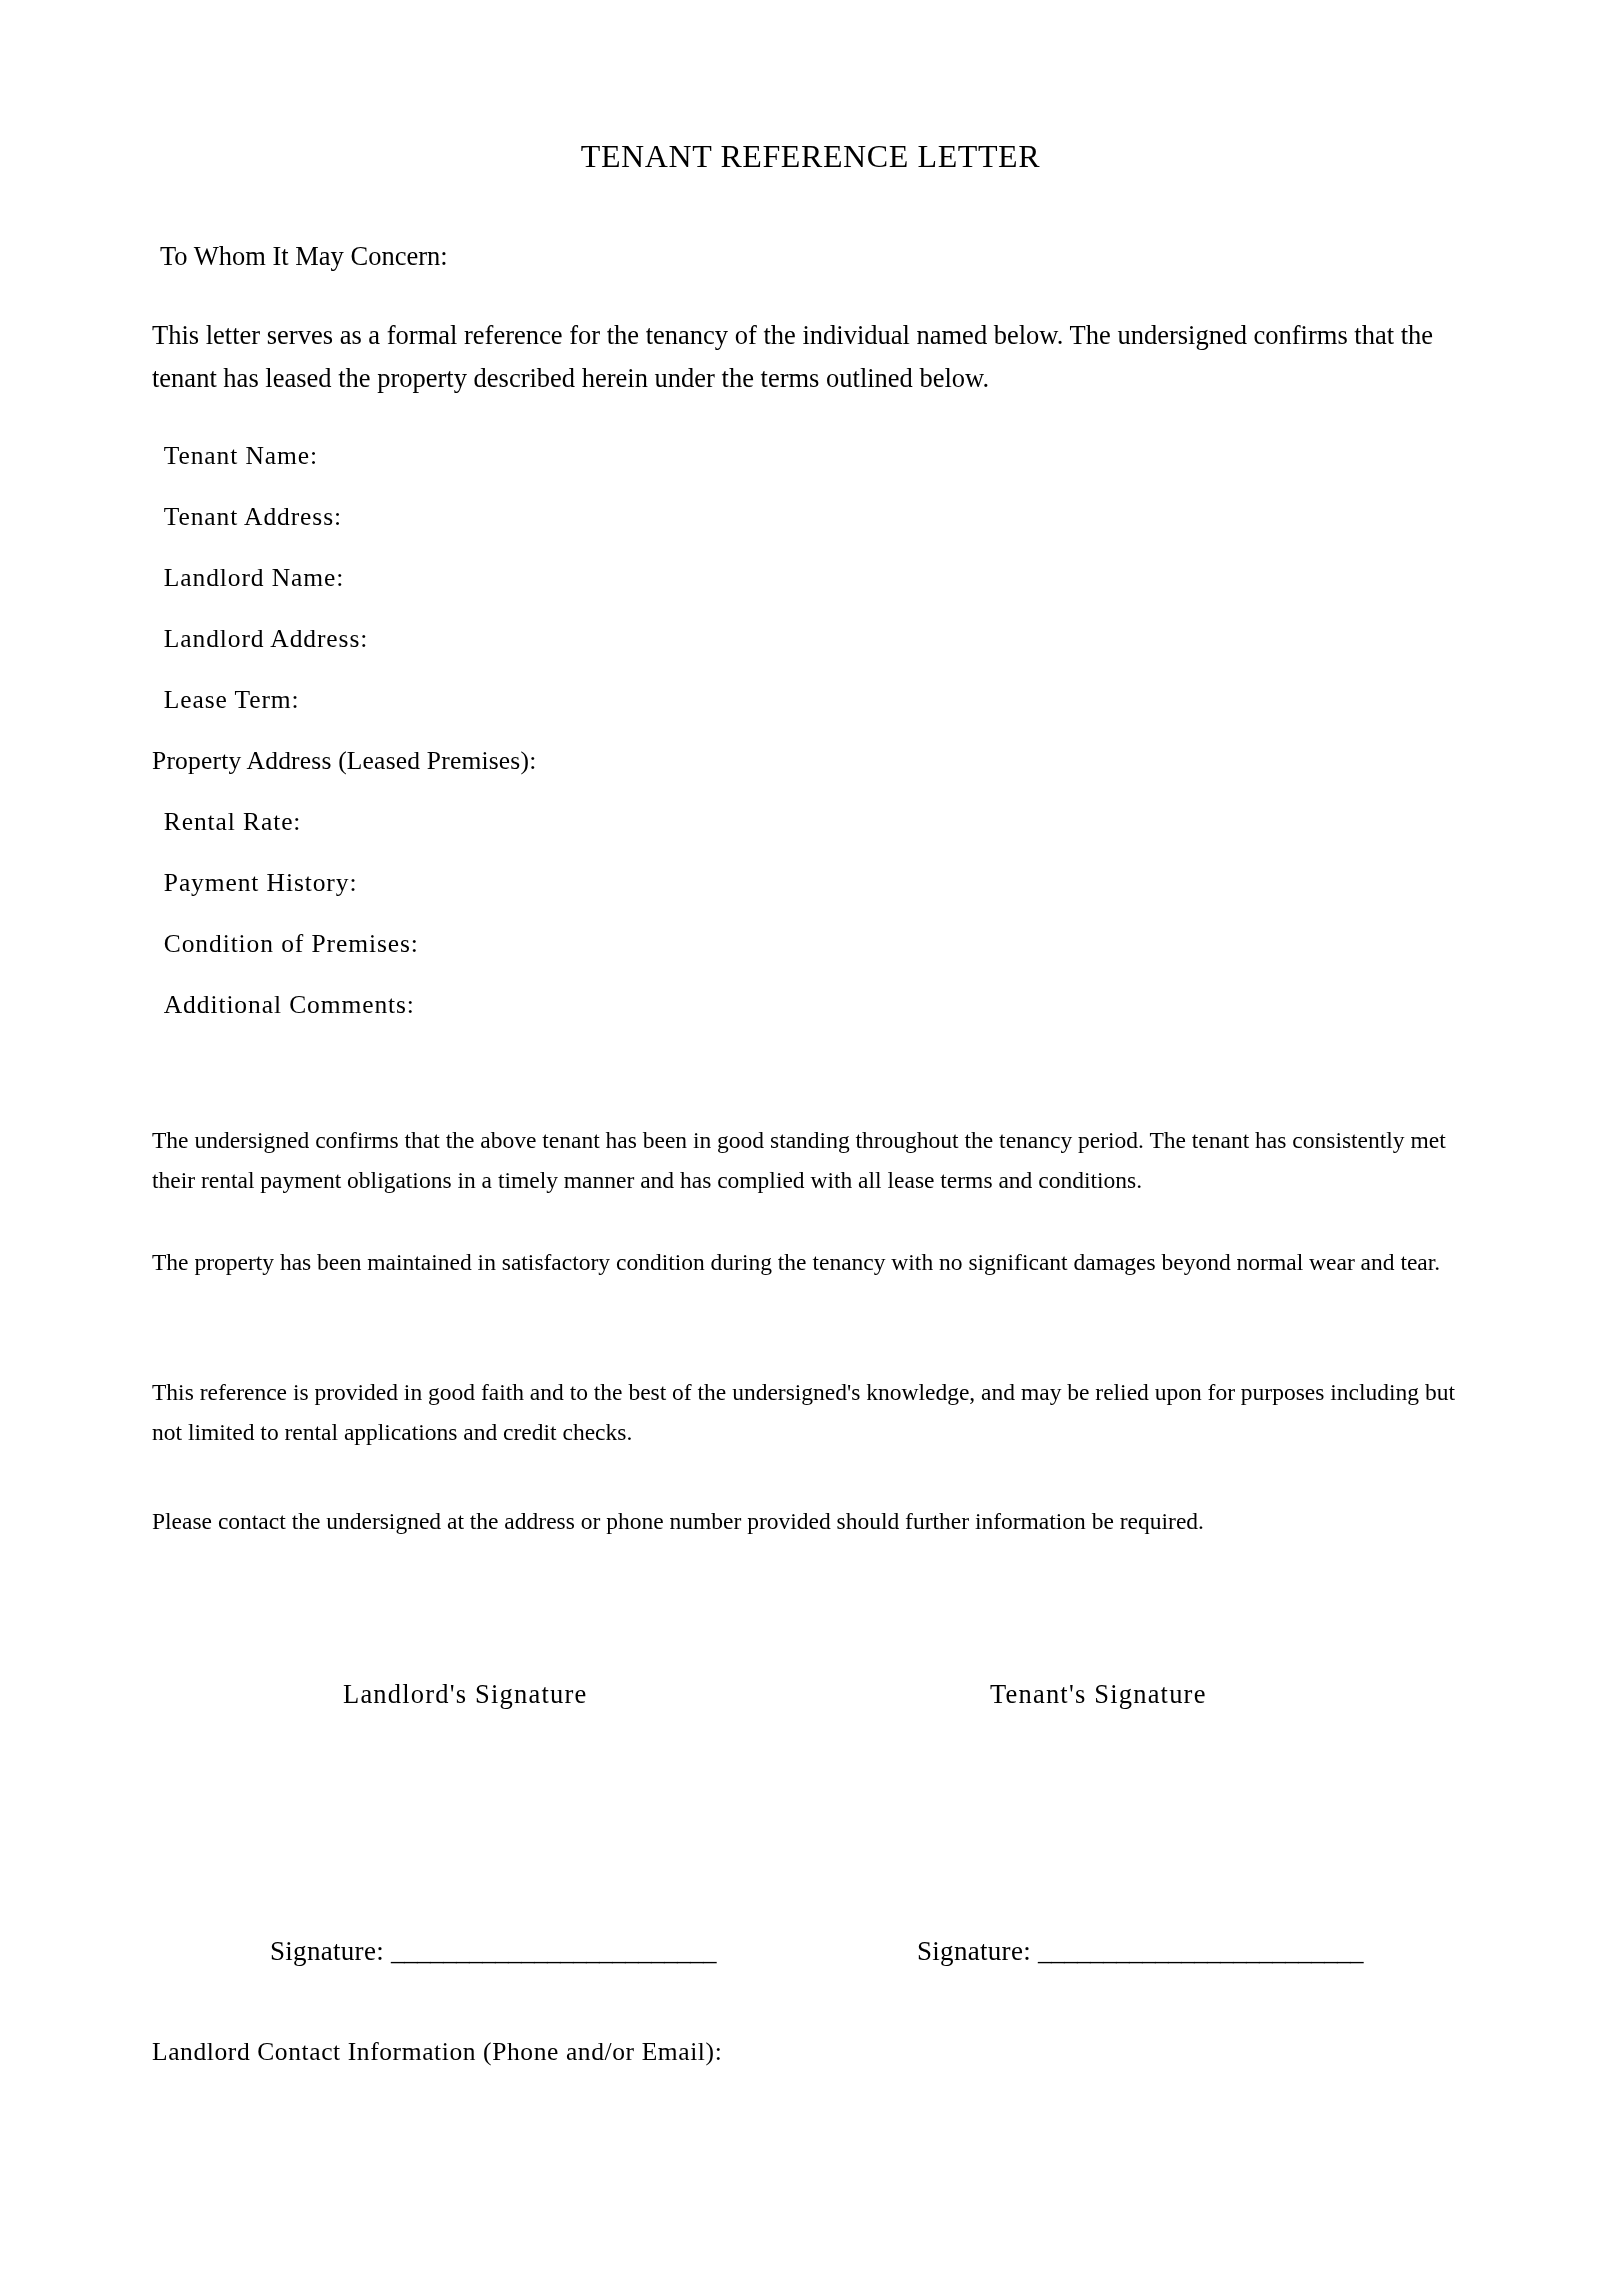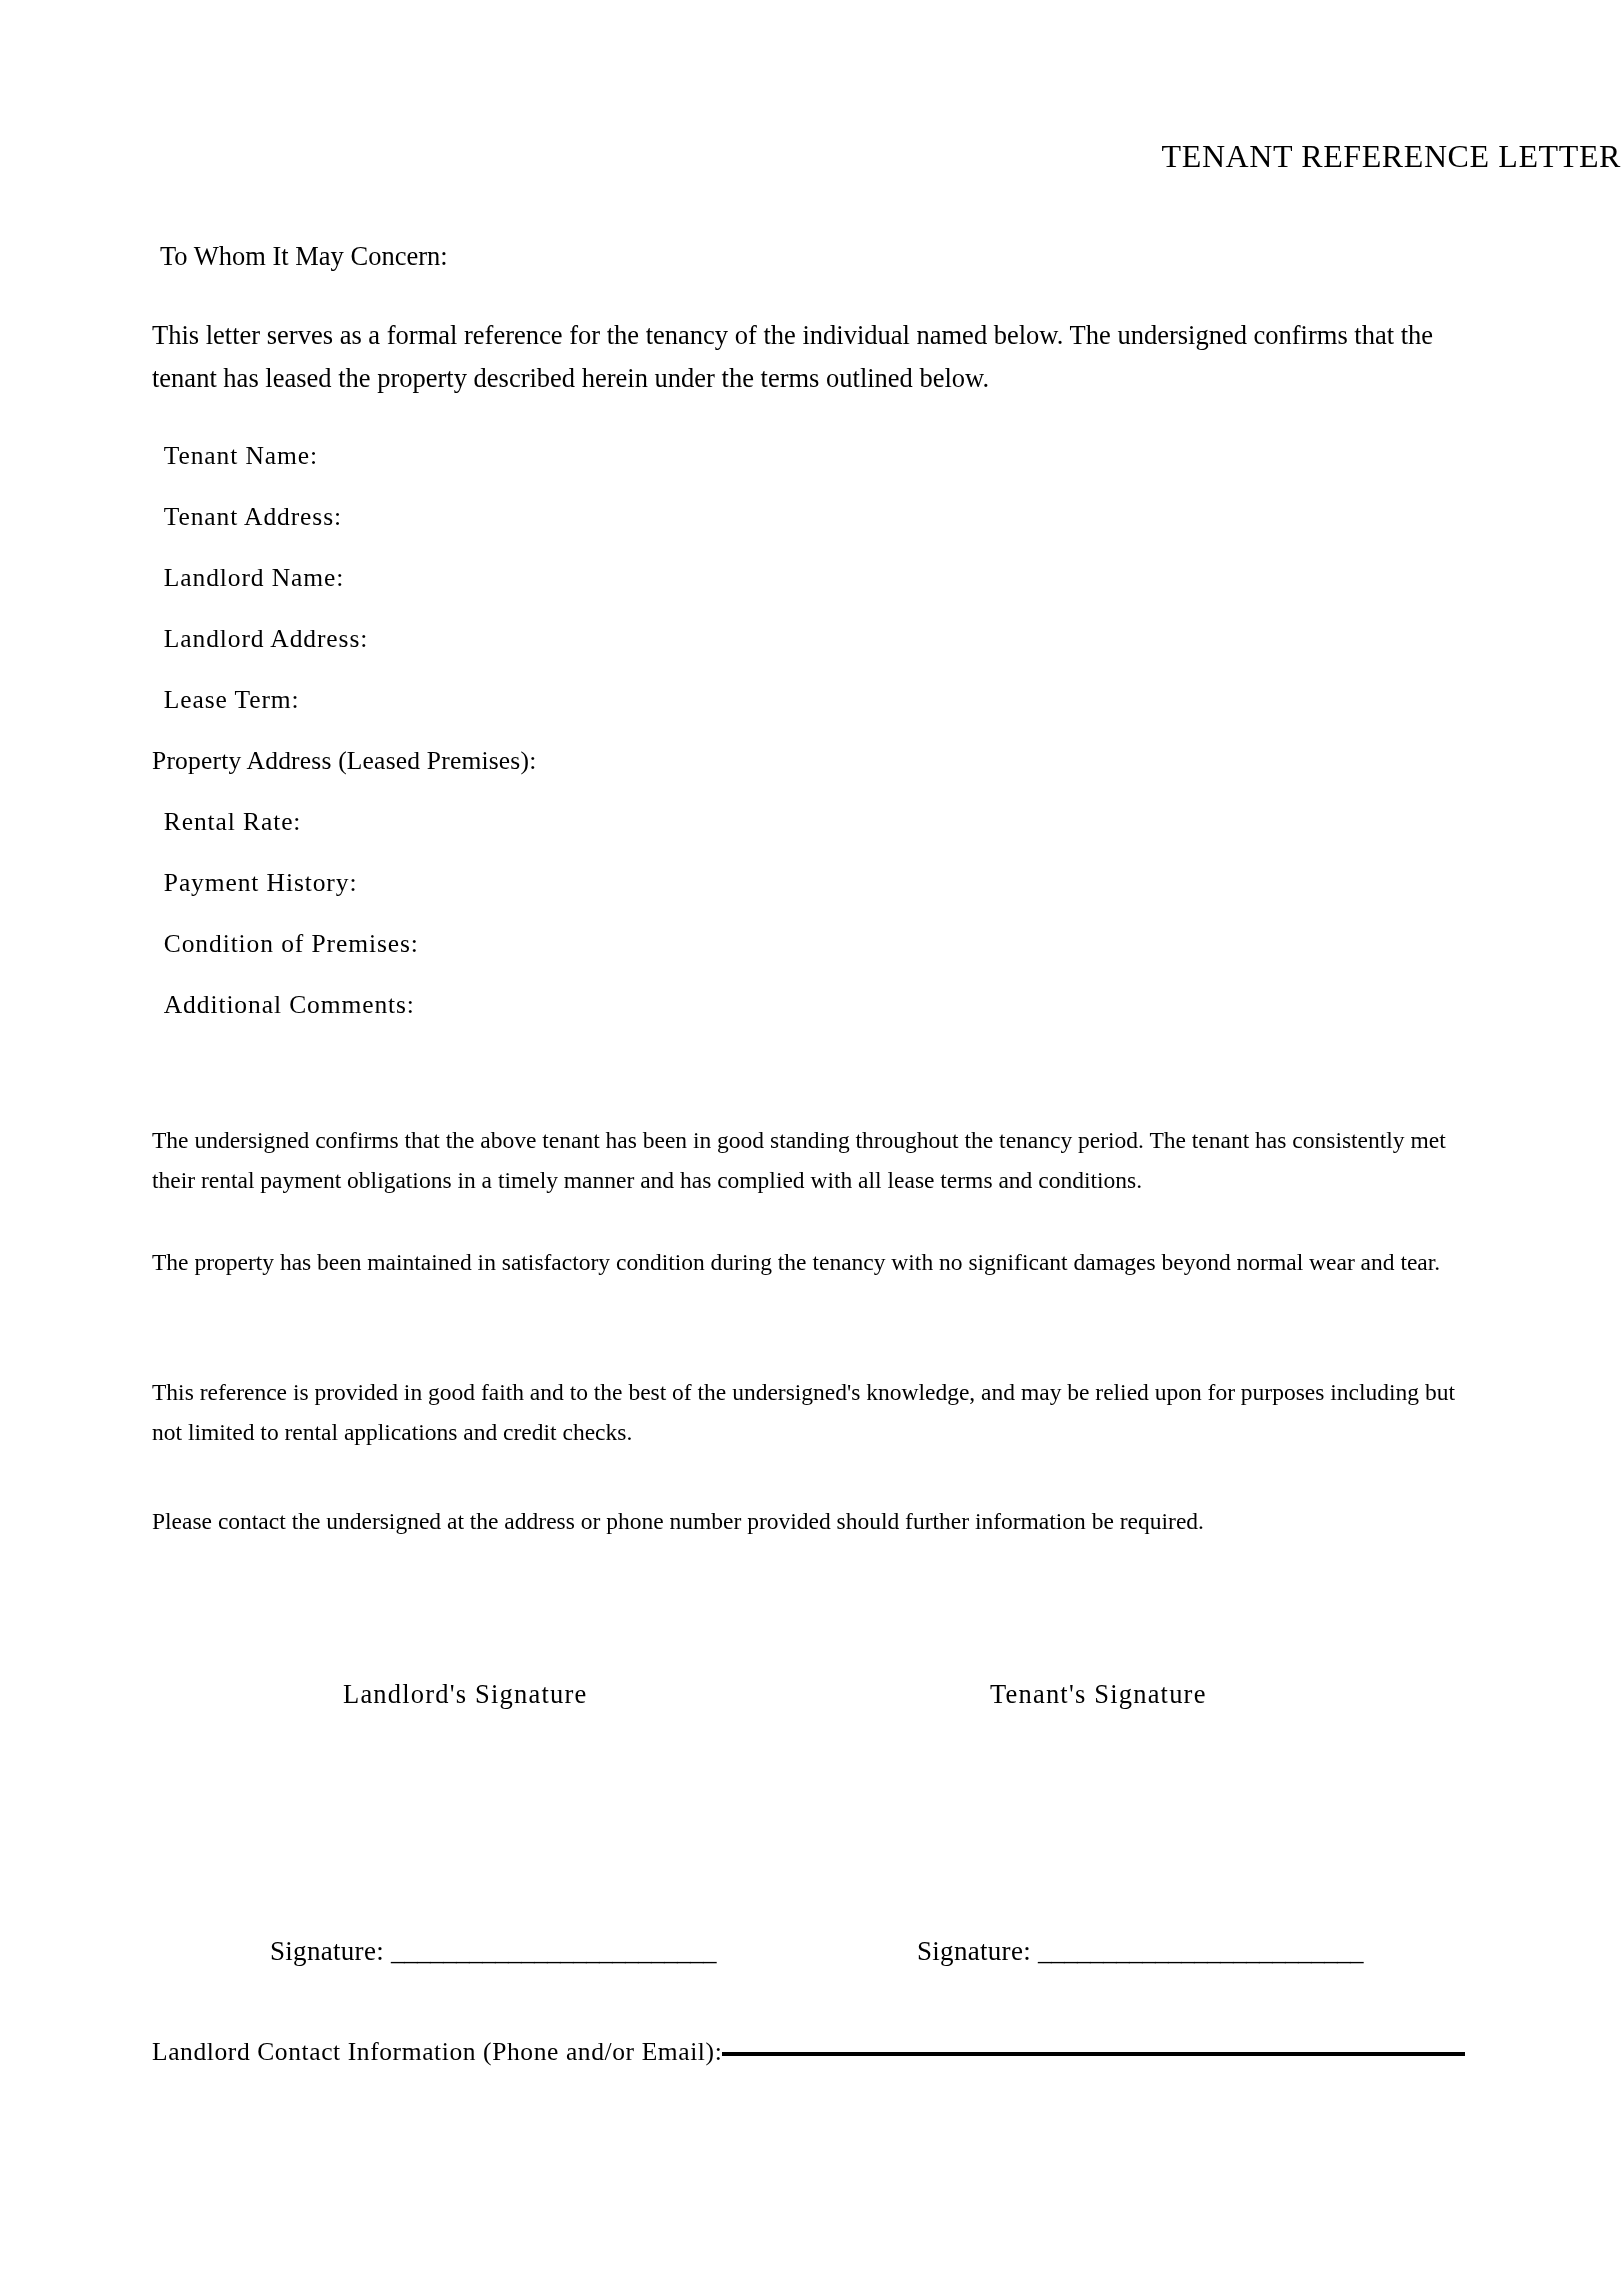--- a/index.html
+++ b/index.html
@@ -17,21 +17,21 @@
     height: 2293px;
     background: #ffffff;
     box-sizing: border-box;
     overflow: hidden;
   }
   .doc-title {
     position: absolute;
     top: 116px;
     left: 0;
     width: 1621px;
-    text-align: right;
+    text-align: center;
     font-size: 32px;
     letter-spacing: 0.6px;
     font-weight: normal;
     line-height: 1.2;
   }
   .salutation {
     position: absolute;
     left: 160px;
     top: 240px;
     font-size: 26.5px;
@@ -130,20 +130,21 @@
     letter-spacing: -0.5px;
   }
 
   .contact-row {
     position: absolute;
     left: 152px;
     top: 2037px;
     width: 1313px;
     display: flex;
     align-items: baseline;
+    flex-direction: column;
   }
   .contact-label {
     font-size: 25.5px;
     letter-spacing: 0.6px;
     white-space: nowrap;
     flex: 0 0 auto;
   }
   .contact-rule {
     flex: 1 1 auto;
     border-bottom: 4.9px solid #000000;

